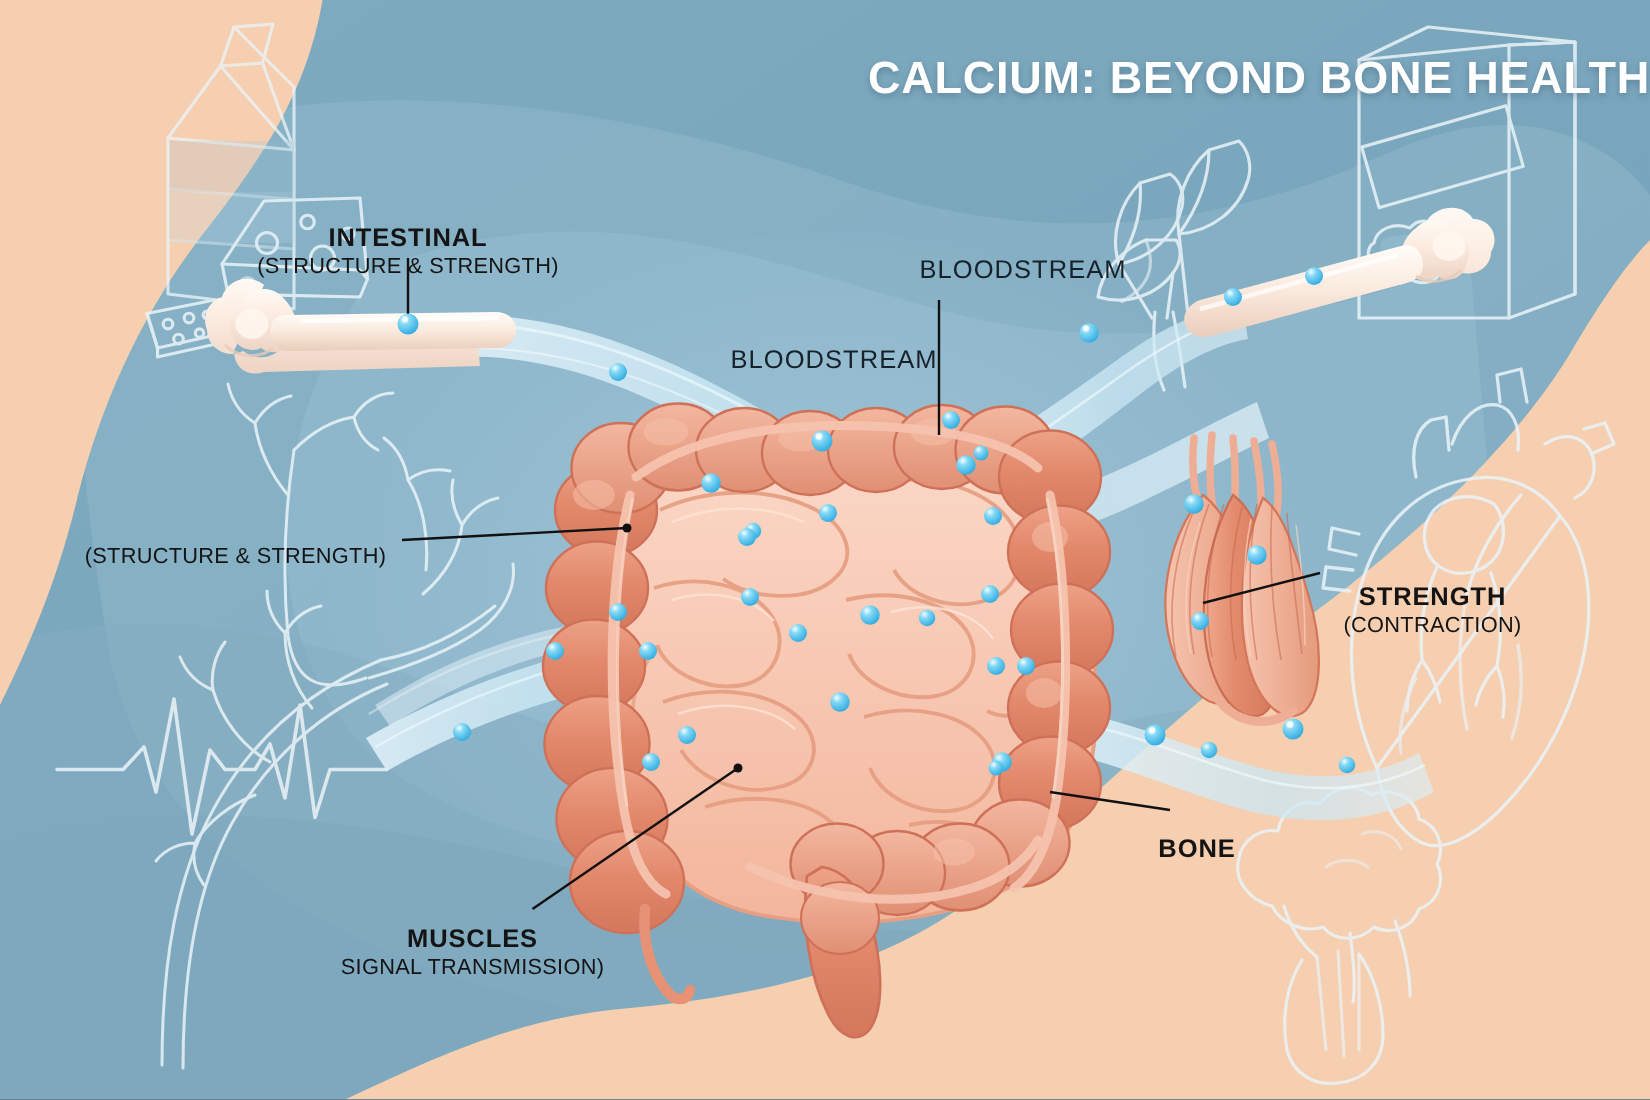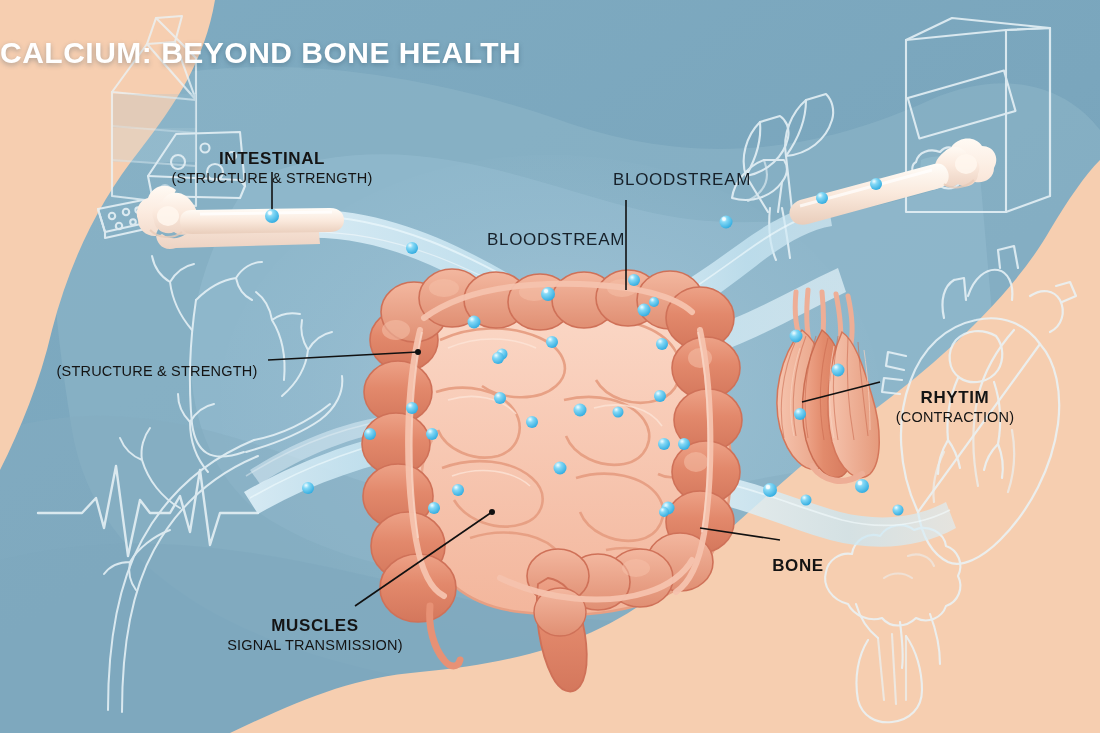--- a/index.html
+++ b/index.html
@@ -9,21 +9,21 @@
     overflow:hidden;
     background:#7aa6bd;
     font-family:"Liberation Sans", sans-serif;
   }
   .layer{position:absolute;left:0;top:0;width:1100px;height:733px;}
   svg.layer{display:block;}
 
   
   #title{
     position:absolute;left:0;top:36px;width:1100px;
-    text-align:left;
+    text-align:right;
     color:#ffffff;
     font-size:30px;
     font-weight:bold;
     letter-spacing:.5px;
     text-shadow:0 2px 5px rgba(40,70,90,.35);
     white-space:nowrap;
   }
 
   
   .callout{position:absolute;color:#141414;white-space:nowrap;}
@@ -544,21 +544,21 @@
   <div class="callout c-center" style="left:162px;top:125px;width:220px;">
     <div class="hd">INTESTINAL</div>
     <div class="sub">(STRUCTURE &amp; STRENGTH)</div>
   </div>
 
   <div class="callout c-center" style="left:47px;top:339px;width:220px;">
     <div class="sub">(STRUCTURE &amp; STRENGTH)</div>
   </div>
 
   <div class="callout c-center" style="left:880px;top:364px;width:150px;">
-    <div class="hd">RHYTIM</div>
+    <div class="hd">STRENGTH</div>
     <div class="sub">(CONTRACTION)</div>
   </div>
 
   <div class="callout c-center" style="left:703px;top:532px;width:190px;">
     <div class="hd">BONE</div>
   </div>
 
   <div class="callout c-center" style="left:215px;top:592px;width:200px;">
     <div class="hd">MUSCLES</div>
     <div class="sub">SIGNAL TRANSMISSION)</div>

